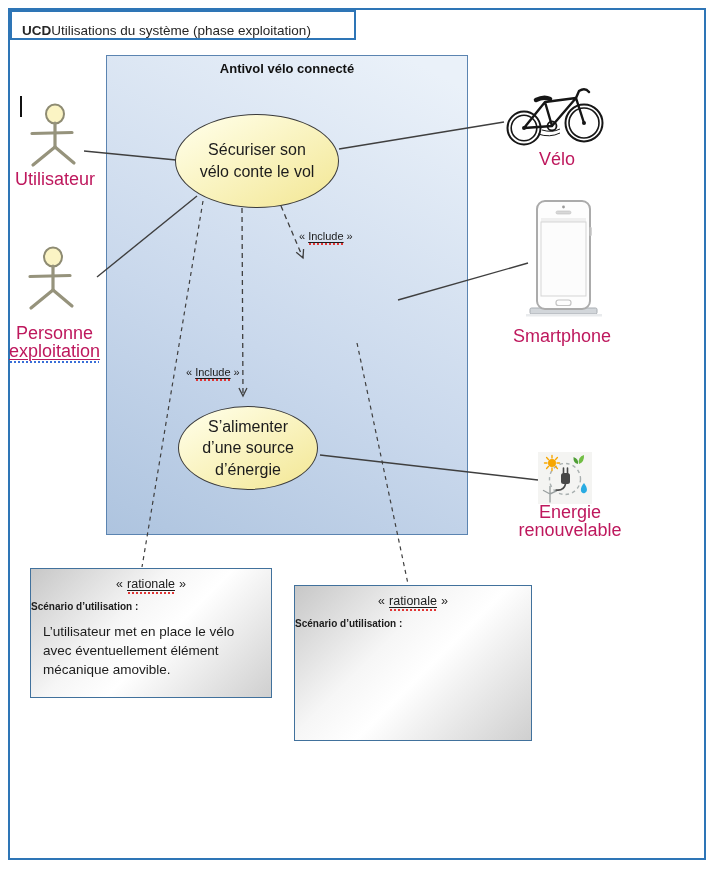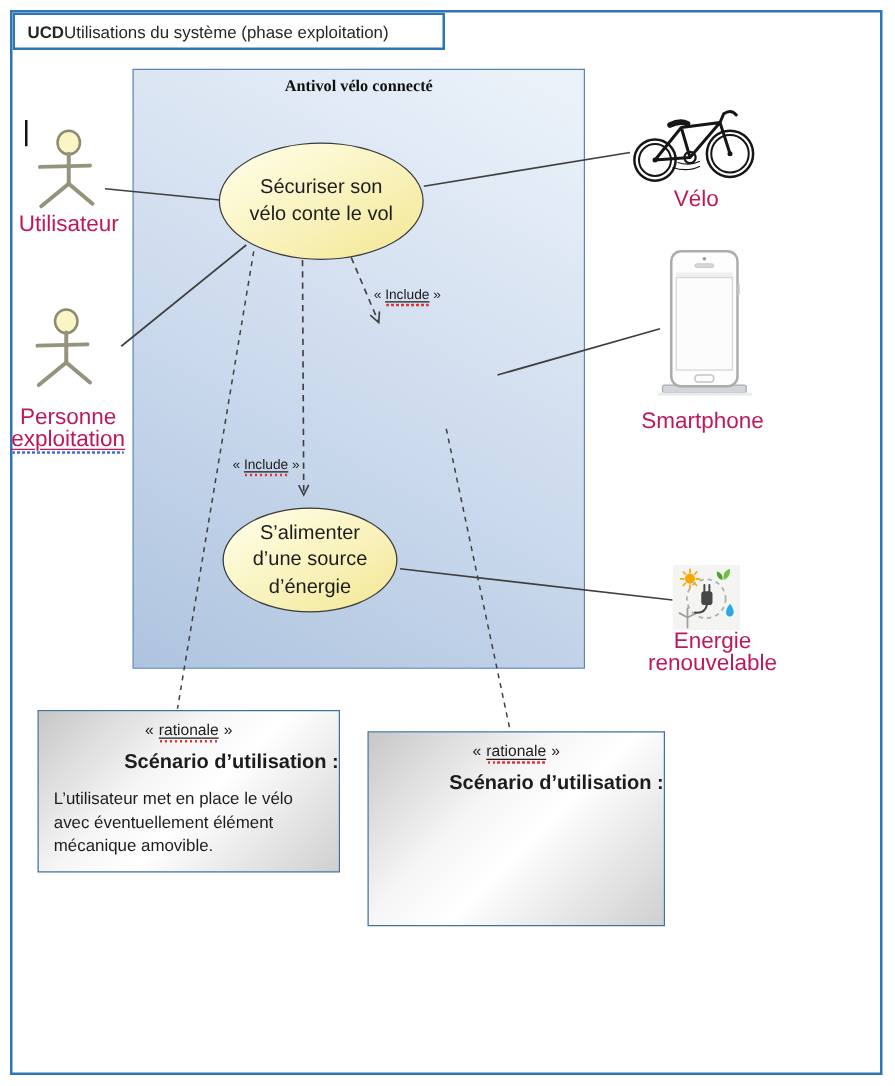--- a/index.html
+++ b/index.html
@@ -7,29 +7,28 @@
     position:relative;width:716px;height:869px;background:#ffffff;overflow:hidden;
     font-family:"Liberation Sans", sans-serif;color:#262626;
   }
   .outer-frame{
     position:absolute;left:8px;top:8px;width:698px;height:852px;
     border:2px solid #2E75B6;box-sizing:border-box;background:transparent;
   }
   .title-box{
     position:absolute;left:10px;top:10px;width:346px;height:30px;
     border:2px solid #2E75B6;box-sizing:border-box;background:#ffffff;
-    display:flex;align-items:center;padding-left:10px;font-size:13.5px;z-index:30;
+    display:flex;align-items:flex-end;padding-left:10px;font-size:13.5px;z-index:30;
   }
   .title-box .b{font-weight:bold;}
   .system-box{
     position:absolute;left:106px;top:55px;width:362px;height:480px;box-sizing:border-box;
     border:1.4px solid #5b84b1;
     background:linear-gradient(28deg,#aec4df 0%,#c9d8ec 40%,#eaf1f9 95%);
     z-index:1;
-    font-family:Liberation Serif, serif;
   }
   .system-title{
     text-align:center;font-weight:bold;font-size:13px;padding-top:5px;color:#111;
   }
   svg.overlay{position:absolute;left:0;top:0;z-index:5;}
   .usecase{
     position:absolute;border:1.5px solid #3b3b3b;border-radius:50%;
     background:linear-gradient(150deg,#fefcdf 15%,#f4e99c 90%);
     display:flex;align-items:center;justify-content:center;text-align:center;
     font-size:16px;color:#1c1c1c;z-index:10;box-sizing:border-box;line-height:1.35;
@@ -51,21 +50,21 @@
   .sp.red::after{background:repeating-linear-gradient(90deg,#e03434 0 2px,transparent 2px 4px);}
   .sp.blue::after{background:repeating-linear-gradient(90deg,#3a6fd8 0 2px,transparent 2px 4px);}
   .note{
     position:absolute;z-index:15;box-sizing:border-box;border:1.4px solid #41719C;
     background:linear-gradient(135deg,#c7c7c7 0%,#f6f6f6 38%,#ffffff 55%,#cfcfcf 100%);
     font-size:13.5px;color:#1c1c1c;
   }
   .note-left{left:30px;top:568px;width:242px;height:130px;}
   .note-right{left:294px;top:585px;width:238px;height:156px;}
   .note .rationale{display:flex;gap:4px;justify-content:center;font-size:12.5px;margin-top:8px;}
-  .note .heading{text-align:right;font-weight:bold;margin-top:10px;font-size:16px;}
+  .note .heading{text-align:left;font-weight:bold;margin-top:10px;font-size:10px;}
   .note .body{margin:10px 12px 0 12px;line-height:19px;text-align:left;}
   .cursor-artifact{position:absolute;left:20px;top:96px;width:1.5px;height:21px;background:#111;z-index:12;}
 </style>
 </head>
 <body>
 
 <div class="page">
 
   <div class="outer-frame"></div>
 

